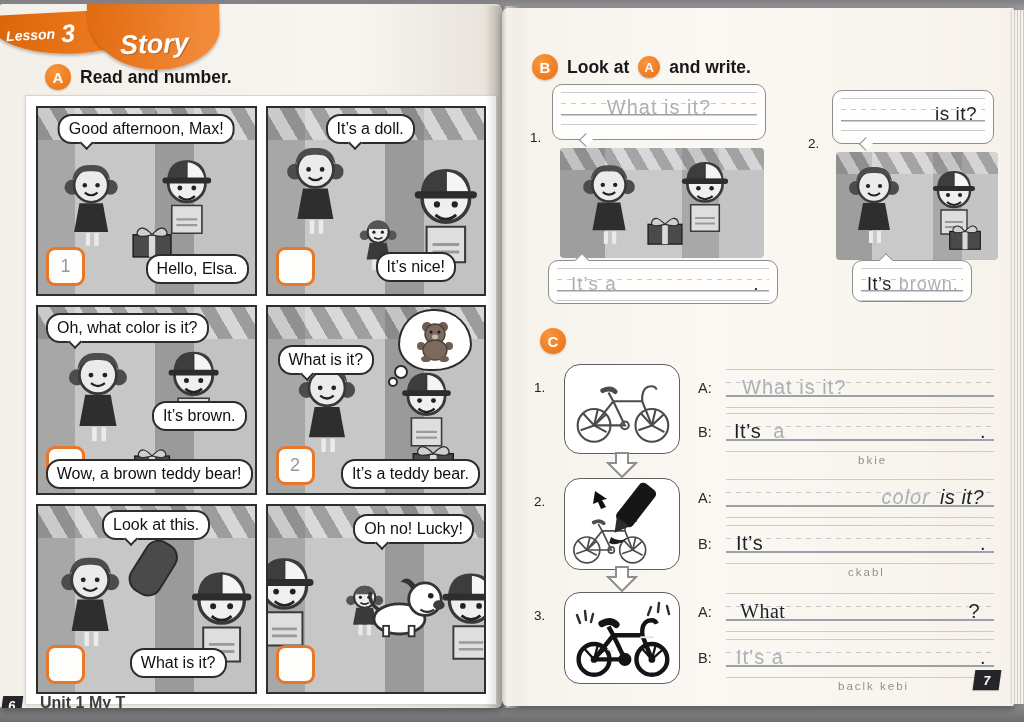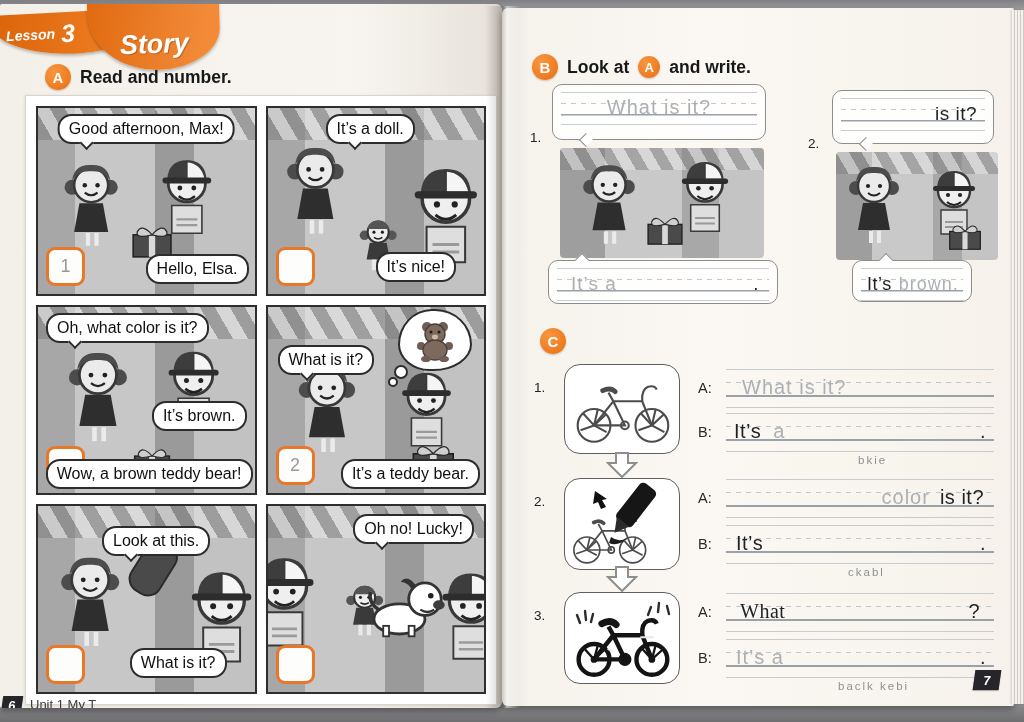--- a/index.html
+++ b/index.html
@@ -79,21 +79,21 @@
   
   .c-img{position:absolute;width:114px;background:#fff;border:1.6px solid #5f5f5f;border-radius:16px;}
   .c-img svg{position:absolute;inset:0;width:100%;height:100%;}
   .c-arrow{position:absolute;width:32px;height:26px;z-index:2;}
   .c-line{position:absolute;display:flex;align-items:flex-end;}
   .c-line .lab{width:28px;font-size:14.5px;color:#2a2a2a;padding-bottom:12px;}
   .c-line .hw{flex:1;}
   .hint{position:absolute;font-size:11.5px;color:#8d9194;letter-spacing:2px;}
   .tab{position:absolute;background:#26262a;color:#fff;font-weight:bold;font-size:13px;
     display:flex;align-items:center;justify-content:center;transform:skewX(-8deg);box-shadow:0 1px 1px rgba(0,0,0,.3);}
-  .footer-txt{position:absolute;font-size:13px;color:#3c3c3e;font-weight:normal;}
+  .footer-txt{position:absolute;font-size:16px;color:#3c3c3e;font-weight:bold;margin-left:10px;}
   .hidden-defs{position:absolute;width:0;height:0;overflow:hidden;}
 </style>
 </head>
 <body>
 
 <svg class="hidden-defs" aria-hidden="true">
   <defs>
     <symbol id="sym-girl" viewBox="0 0 60 90">
       <circle cx="12" cy="28" r="7" fill="#4c4c4c"></circle>
         <circle cx="48" cy="28" r="7" fill="#4c4c4c"></circle>
@@ -263,21 +263,21 @@
       </div>
 
       <div class="panel">
         <svg class="scene" viewBox="0 0 224 190">
           <use href="#sym-girl" x="18" y="44" width="72" height="108"></use>
           <g transform="rotate(32 120 60)">
               <rect x="104" y="34" width="34" height="58" rx="14" fill="#4a4a4a" stroke="#2a2a2a" stroke-width="2"></rect>
             </g>
           <use href="#sym-boy" x="146" y="54" width="88" height="132"></use>
         </svg>
-        <div class="bub tb" style="left:64px;top:20px;text-align:center;">Look at this.</div>
+        <div class="bub tb" style="left:64px;top:4px;text-align:center;">Look at this.</div>
         <div class="bub notail" style="right:28px;bottom:14px;">What is it?</div>
         <div class="numbox"></div>
       </div>
 
       <div class="panel">
         <svg class="scene" viewBox="0 0 224 190">
           <use href="#sym-boy" x="-26" y="40" width="86" height="129"></use>
           <use href="#sym-doll" x="78" y="78" width="44" height="60"></use>
           <use href="#sym-dog" x="100" y="70" width="84" height="66"></use>
           <use href="#sym-boy" x="168" y="56" width="84" height="126"></use>
@@ -402,21 +402,21 @@
           <polygon points="60,46 76,46 68,60" fill="#2b2b2b"></polygon>
         </g>
         <path d="M46 58 q8 6 16 1 q-9 9 -18 5 z" fill="#1d1d1d"></path>
         <polygon points="30,12 42,20 37,21 41,28 36,30 33,23 28,25" fill="#111"></polygon>
       </svg>
     </div>
     <div class="c-line" style="left:196px;top:468px;width:296px;">
       <span class="lab">A:</span>
       <div class="hw hw40">
         <div class="guides"></div>
-        <div class="row" style="bottom:11px;">
+        <div class="row" style="bottom:11px;font-style:italic;">
           <span class="blankfill"></span>
           <span class="traced">color</span>
           <span style="width:10px;"></span>
           <span class="solid" style="padding-right:10px;">is it?</span>
         </div>
       </div>
     </div>
     <div class="c-line" style="left:196px;top:514px;width:296px;">
       <span class="lab">B:</span>
       <div class="hw hw40">

